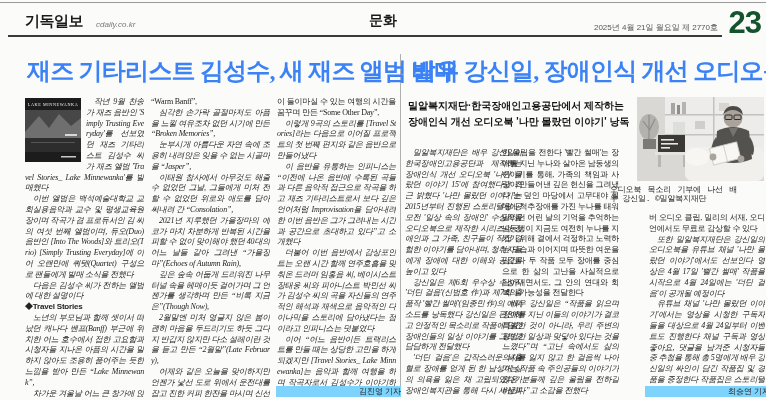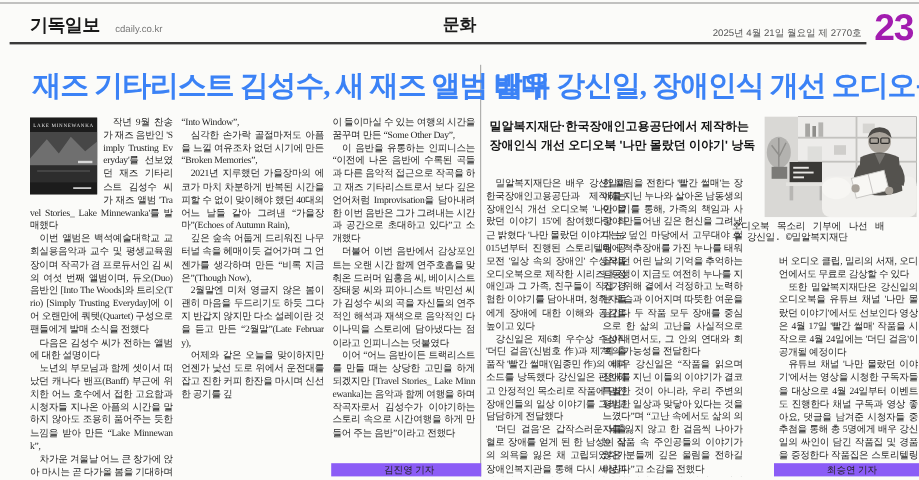--- a/index.html
+++ b/index.html
@@ -8,40 +8,40 @@
     background:#fbfbf9; color:#1a1a1a;
     font-family:"Liberation Serif", serif;
   }
   .page { position:relative; width:766px; height:400px; }
 
   
   .rule-top { position:absolute; top:2px; left:0; width:766px; height:1px; background:#9a9a9a; }
   .paper-name { position:absolute; left:25px; top:12px; font-size:15px; font-weight:800;
                 letter-spacing:-0.5px; font-family:"Liberation Sans", sans-serif; }
   .site-url { position:absolute; left:96px; top:20px; font-size:8px; color:#777;
-              font-family:"Liberation Sans", sans-serif; }
+              font-family:"Liberation Sans", sans-serif;font-style:italic; }
   .section { position:absolute; left:353px; top:12px; width:60px; text-align:center;
              font-size:14px; font-weight:700; font-family:"Liberation Sans", sans-serif; }
   .date-issue { position:absolute; right:48px; top:22px; font-size:8px; color:#555;
                 font-family:"Liberation Sans", sans-serif; }
   .page-no { position:absolute; right:5px; top:5px; font-size:31px; font-weight:700;
-             letter-spacing:-1px; font-family:"Liberation Sans", sans-serif; color:#a21caf; }
+             letter-spacing:-1px; font-family:"Liberation Sans", sans-serif; color:#14532d; }
   .rule-bottom { position:absolute; top:35px; left:8px; width:714px; height:2px; background:#3a3a3a; }
 
   
   .divider-v { position:absolute; left:400px; top:54px; width:1px; height:343px; background:#b0b0ae; }
   h1 { margin:0; position:absolute; font-size:24px; font-weight:800; letter-spacing:-0.8px;
        white-space:nowrap; color:#3b82f6; }
   .bodycol { overflow:hidden; font-size:8px; line-height:10.8px; text-align:justify;
              letter-spacing:-0.2px; color:#232323; word-break:break-all; }
   .bodycol p { margin:0; }
-  .ind { text-indent:8px; }
+  .ind { text-indent:8px;font-style:italic; }
   .subhead { font-weight:700; font-family:"Liberation Sans", sans-serif; }
-  .byline { position:absolute; width:120px; top:386px; text-align:center; font-size:8px;
-            background:#8b5cf6; padding-left:5px; color:#222; }
+  .byline { position:absolute; width:120px; top:386px; text-align:right; font-size:8px;
+            background:#7dd3fc; padding-left:5px; color:#222; }
 
   
   .headline-left { left:27px; top:55px; }
   .cols-left { position:absolute; left:25px; top:97px; width:371px; display:flex; gap:7px; }
   .cols-left .bodycol { width:119px; height:300px; }
   .album { float:left; width:56px; height:64px; margin:1px 5px 2px 0; background:#161616; }
 
   
   .headline-right { left:412px; top:55px; }
   .deck { position:absolute; left:408px; top:98px; width:228px; font-size:10px; font-weight:700;
@@ -85,33 +85,37 @@
             <rect y="40" width="56" height="14" fill="#2d2d2d"></rect>
             <rect x="6" y="44" width="44" height="1" fill="#555"></rect>
             <rect x="40" y="36" width="12" height="2" fill="#d8d8d8"></rect>
             <rect x="36" y="58" width="15" height="1.5" fill="#c9c9c9"></rect>
             <text x="28" y="8" text-anchor="middle" font-size="4.2" letter-spacing="0.6" fill="#efefef">LAKE MINNEWANKA</text>
           </svg>
         </div>
         <p class="ind">작년 9월 찬송가 재즈 음반인 'Simply Trusting Everyday'를 선보였던 재즈 기타리스트 김성수 씨가 재즈 앨범 'Travel Stories_ Lake Minnewanka'를 발매했다</p>
         <p class="ind">이번 앨범은 백석예술대학교 교회실용음악과 교수 및 평생교육원장이며 작곡가 겸 프로듀서인 김 씨의 여섯 번째 앨범이며, 듀오(Duo) 음반인 [Into The Woods]와 트리오(Trio) [Simply Trusting Everyday]에 이어 오랜만에 쿼텟(Quartet) 구성으로 팬들에게 발매 소식을 전했다</p>
         <p class="ind">다음은 김성수 씨가 전하는 앨범에 대한 설명이다</p>
+        <p class="subhead">◆Travel Stories</p>
         <p class="ind">노년의 부모님과 함께 셋이서 떠났던 캐나다 밴프(Banff) 부근에 위치한 어느 호수에서 접한 고요함과 시청자들 지나온 아픔의 시간을 말하지 않아도 조용히 품어주는 듯한 느낌을 받아 만든 “Lake Minnewank”,</p>
         <p class="ind">차가운 겨울날 어느 큰 창가에 앉아 마시는 곧 다가올 봄을 기대하며 만든</p>
       </div>
       <div class="bodycol">
-        <p>“Into Window”,</p>
+        <p>“Warm Banff”,</p>
         <p class="ind">심각한 손가락 골절마저도 아픔을 느낄 여유조차 없던 시기에 만든 “Broken Memories”,</p>
+        <p class="ind">눈부시게 아름다운 자연 속에 조용히 내려앉은 잊을 수 없는 시골마을 “Jasper”,</p>
+        <p class="ind">이태원 참사에서 아무것도 해줄 수 없었던 그날, 그들에게 미처 전할 수 없었던 위로와 애도를 담아 써내려 간 “Consolation”,</p>
         <p class="ind">2021년 지루했던 가을장마의 에코가 마치 차분하게 반복된 시간을 피할 수 없이 맞이해야 했던 40대의 어느 날들 같아 그려낸 “가을장마”(Echoes of Autumn Rain),</p>
         <p class="ind">깊은 숲속 어둡게 드리워진 나무 터널 속을 헤매이듯 걸어가며 그 언젠가를 생각하며 만든 “비록 지금은”(Though Now),</p>
         <p class="ind">2월말엔 미처 영글지 않은 봄이 괜히 마음을 두드리기도 하듯 그다지 반갑지 않지만 다소 설레이란 것을 듣고 만든 “2월말”(Late February),</p>
         <p class="ind">어제와 같은 오늘을 맞이하지만 언젠가 낯선 도로 위에서 운전대를 잡고 진한 커피 한잔을 마시며 신선한 공기를 깊</p>
       </div>
       <div class="bodycol">
         <p>이 들이마실 수 있는 여행의 시간을 꿈꾸며 만든 “Some Other Day”,</p>
+        <p class="ind">이렇게 9곡의 스토리를 [Travel Stories]라는 다음으로 이어질 프로젝트의 첫 번째 편지와 같은 음반으로 만들어냈다</p>
         <p class="ind">이 음반을 유통하는 인피니스는 “이전에 나온 음반에 수록된 곡들과 다른 음악적 접근으로 작곡을 하고 재즈 기타리스트로서 보다 깊은 언어처럼 Improvisation을 담아내려 한 이번 음반은 그가 그려내는 시간과 공간으로 초대하고 있다”고 소개했다</p>
         <p class="ind">더불어 이번 음반에서 감상포인트는 오랜 시간 함께 연주호흡을 맞춰온 드러머 임홍음 씨, 베이시스트 장태웅 씨와 피아니스트 박민선 씨가 김성수 씨의 곡을 자신들의 연주적인 해석과 재색으로 음악적인 다이나믹을 스토리에 담아냈다는 점이라고 인피니스는 덧붙였다</p>
         <p class="ind">이어 “어느 음반이든 트랙리스트를 만들 때는 상당한 고민을 하게 되겠지만 [Travel Stories_ Lake Minnewanka]는 음악과 함께 여행을 하며 작곡자로서 김성수가 이야기하는 스토리 속으로 시간여행을 하게 만들어 주는 음반”이라고 전했다</p>
       </div>
     </div>
     <div class="byline" style="left:276px;">김진영 기자</div>
   </article>
 
   <article>
     <h1 class="headline-right">배우 강신일, 장애인식 개선 오디오북 참여</h1>

